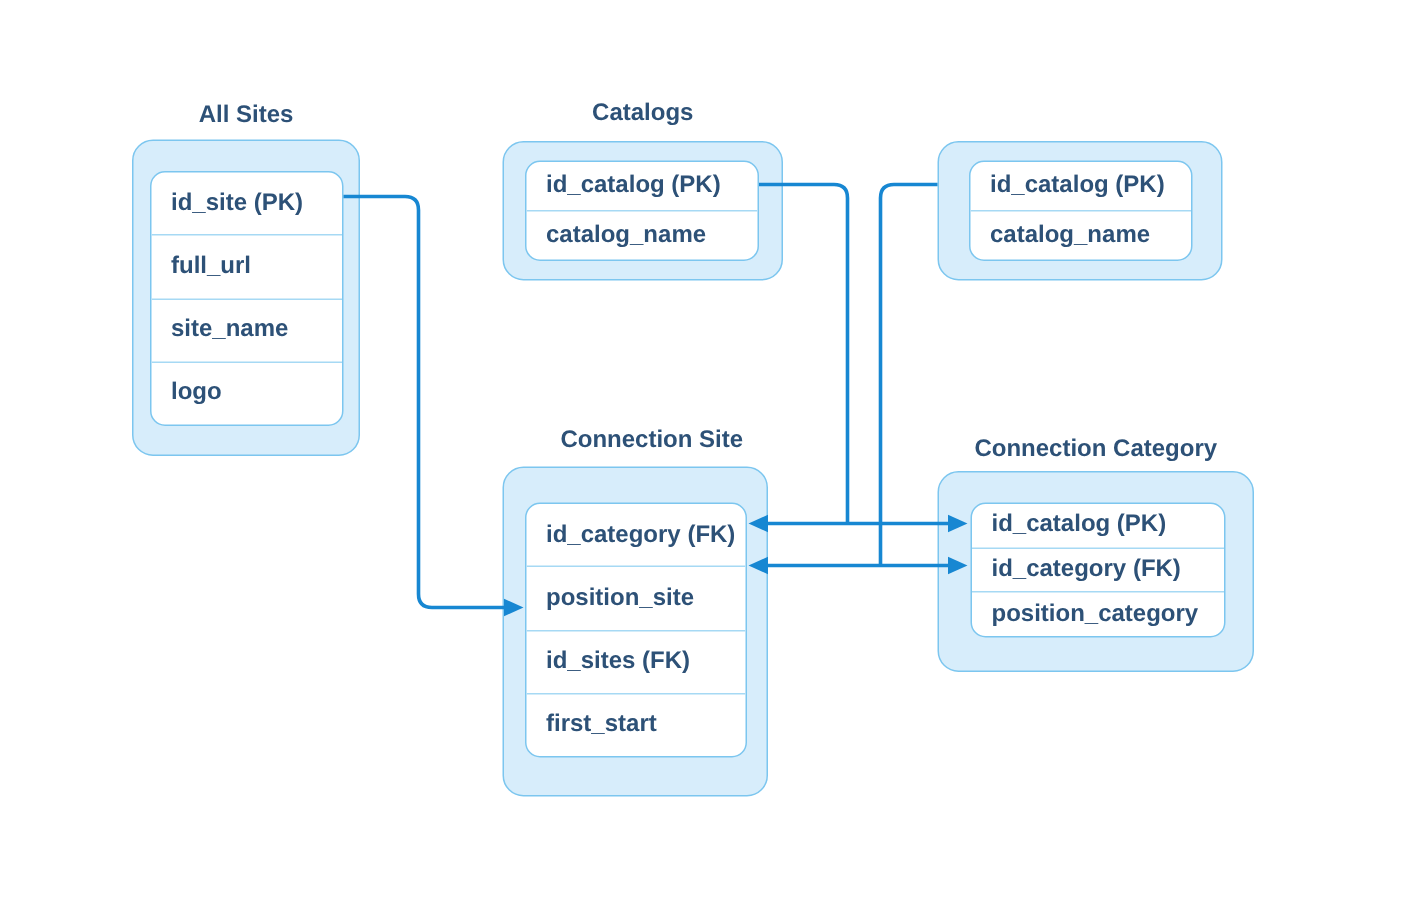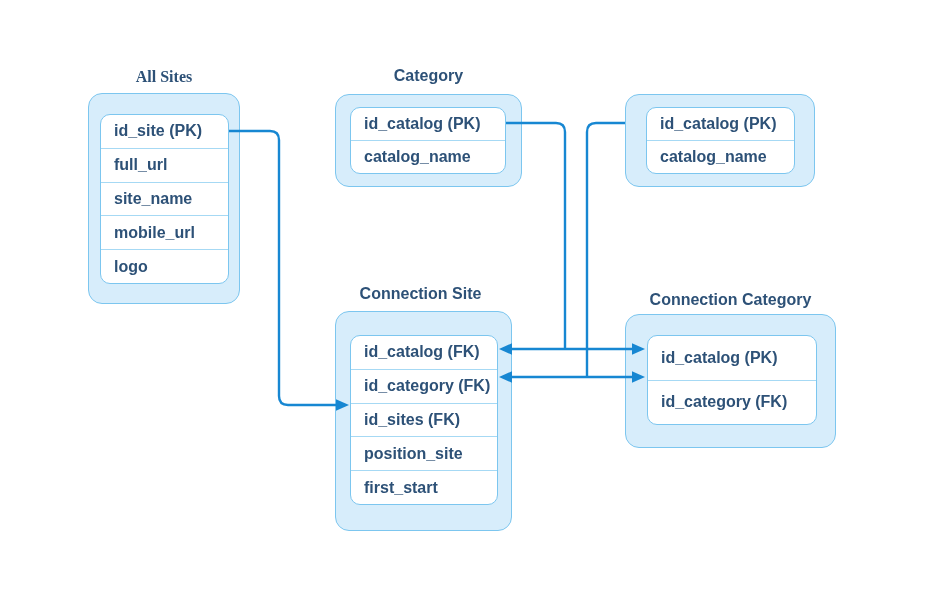--- a/index.html
+++ b/index.html
@@ -91,58 +91,57 @@
     <path class="conn" d="M 510 349 H 634"></path>
     <polygon class="arrow" points="499,349 512,343.2 512,354.8"></polygon>
     <polygon class="arrow" points="645,349 632,343.2 632,354.8"></polygon>
 
     <path class="conn" d="M 625 123 H 596 Q 587 123 587 132 V 377"></path>
     <path class="conn" d="M 510 377 H 634"></path>
     <polygon class="arrow" points="499,377 512,371.2 512,382.8"></polygon>
     <polygon class="arrow" points="645,377 632,371.2 632,382.8"></polygon>
   </svg>
 
-  <div class="table-title" style="left:88px; top:68px; width:152px;font-family:Liberation Serif, serif;">All Sites</div>
+  <div class="table-title" style="left:88px; top:68px; width:152px;">All Sites</div>
   <div class="table-card" style="left:88px; top:93px; width:152px; height:211px;padding-left:31px;">
     <div class="table-inner" style="left:11px; top:20px; width:129px; height:170px;">
       <div class="row">id_site (PK)</div>
       <div class="row">full_url</div>
       <div class="row">site_name</div>
-      <div class="row">mobile_url</div>
       <div class="row">logo</div>
     </div>
   </div>
 
-  <div class="table-title" style="left:335px; top:67px; width:187px;">Category</div>
+  <div class="table-title" style="left:335px; top:67px; width:187px;">Catalogs</div>
   <div class="table-card" style="left:335px; top:94px; width:187px; height:93px;">
     <div class="table-inner" style="left:14px; top:12px; width:156px; height:67px;">
       <div class="row">id_catalog (PK)</div>
       <div class="row">catalog_name</div>
     </div>
   </div>
 
   <div class="table-card" style="left:625px; top:94px; width:190px; height:93px;">
     <div class="table-inner" style="left:20px; top:12px; width:149px; height:67px;">
       <div class="row">id_catalog (PK)</div>
       <div class="row">catalog_name</div>
     </div>
   </div>
 
-  <div class="table-title" style="left:332px; top:285px; width:177px;">Connection Site</div>
+  <div class="table-title" style="left:346px; top:285px; width:177px;">Connection Site</div>
   <div class="table-card" style="left:335px; top:311px; width:177px; height:220px;">
     <div class="table-inner" style="left:14px; top:23px; width:148px; height:170px;">
-      <div class="row">id_catalog (FK)</div>
       <div class="row">id_category (FK)</div>
+      <div class="row">position_site</div>
       <div class="row">id_sites (FK)</div>
-      <div class="row">position_site</div>
       <div class="row">first_start</div>
     </div>
   </div>
 
   <div class="table-title" style="left:625px; top:291px; width:211px;">Connection Category</div>
   <div class="table-card" style="left:625px; top:314px; width:211px; height:134px;">
     <div class="table-inner" style="left:21px; top:20px; width:170px; height:90px;">
       <div class="row">id_catalog (PK)</div>
       <div class="row">id_category (FK)</div>
+      <div class="row">position_category</div>
     </div>
   </div>
 
 </div>
 
 </body></html>

